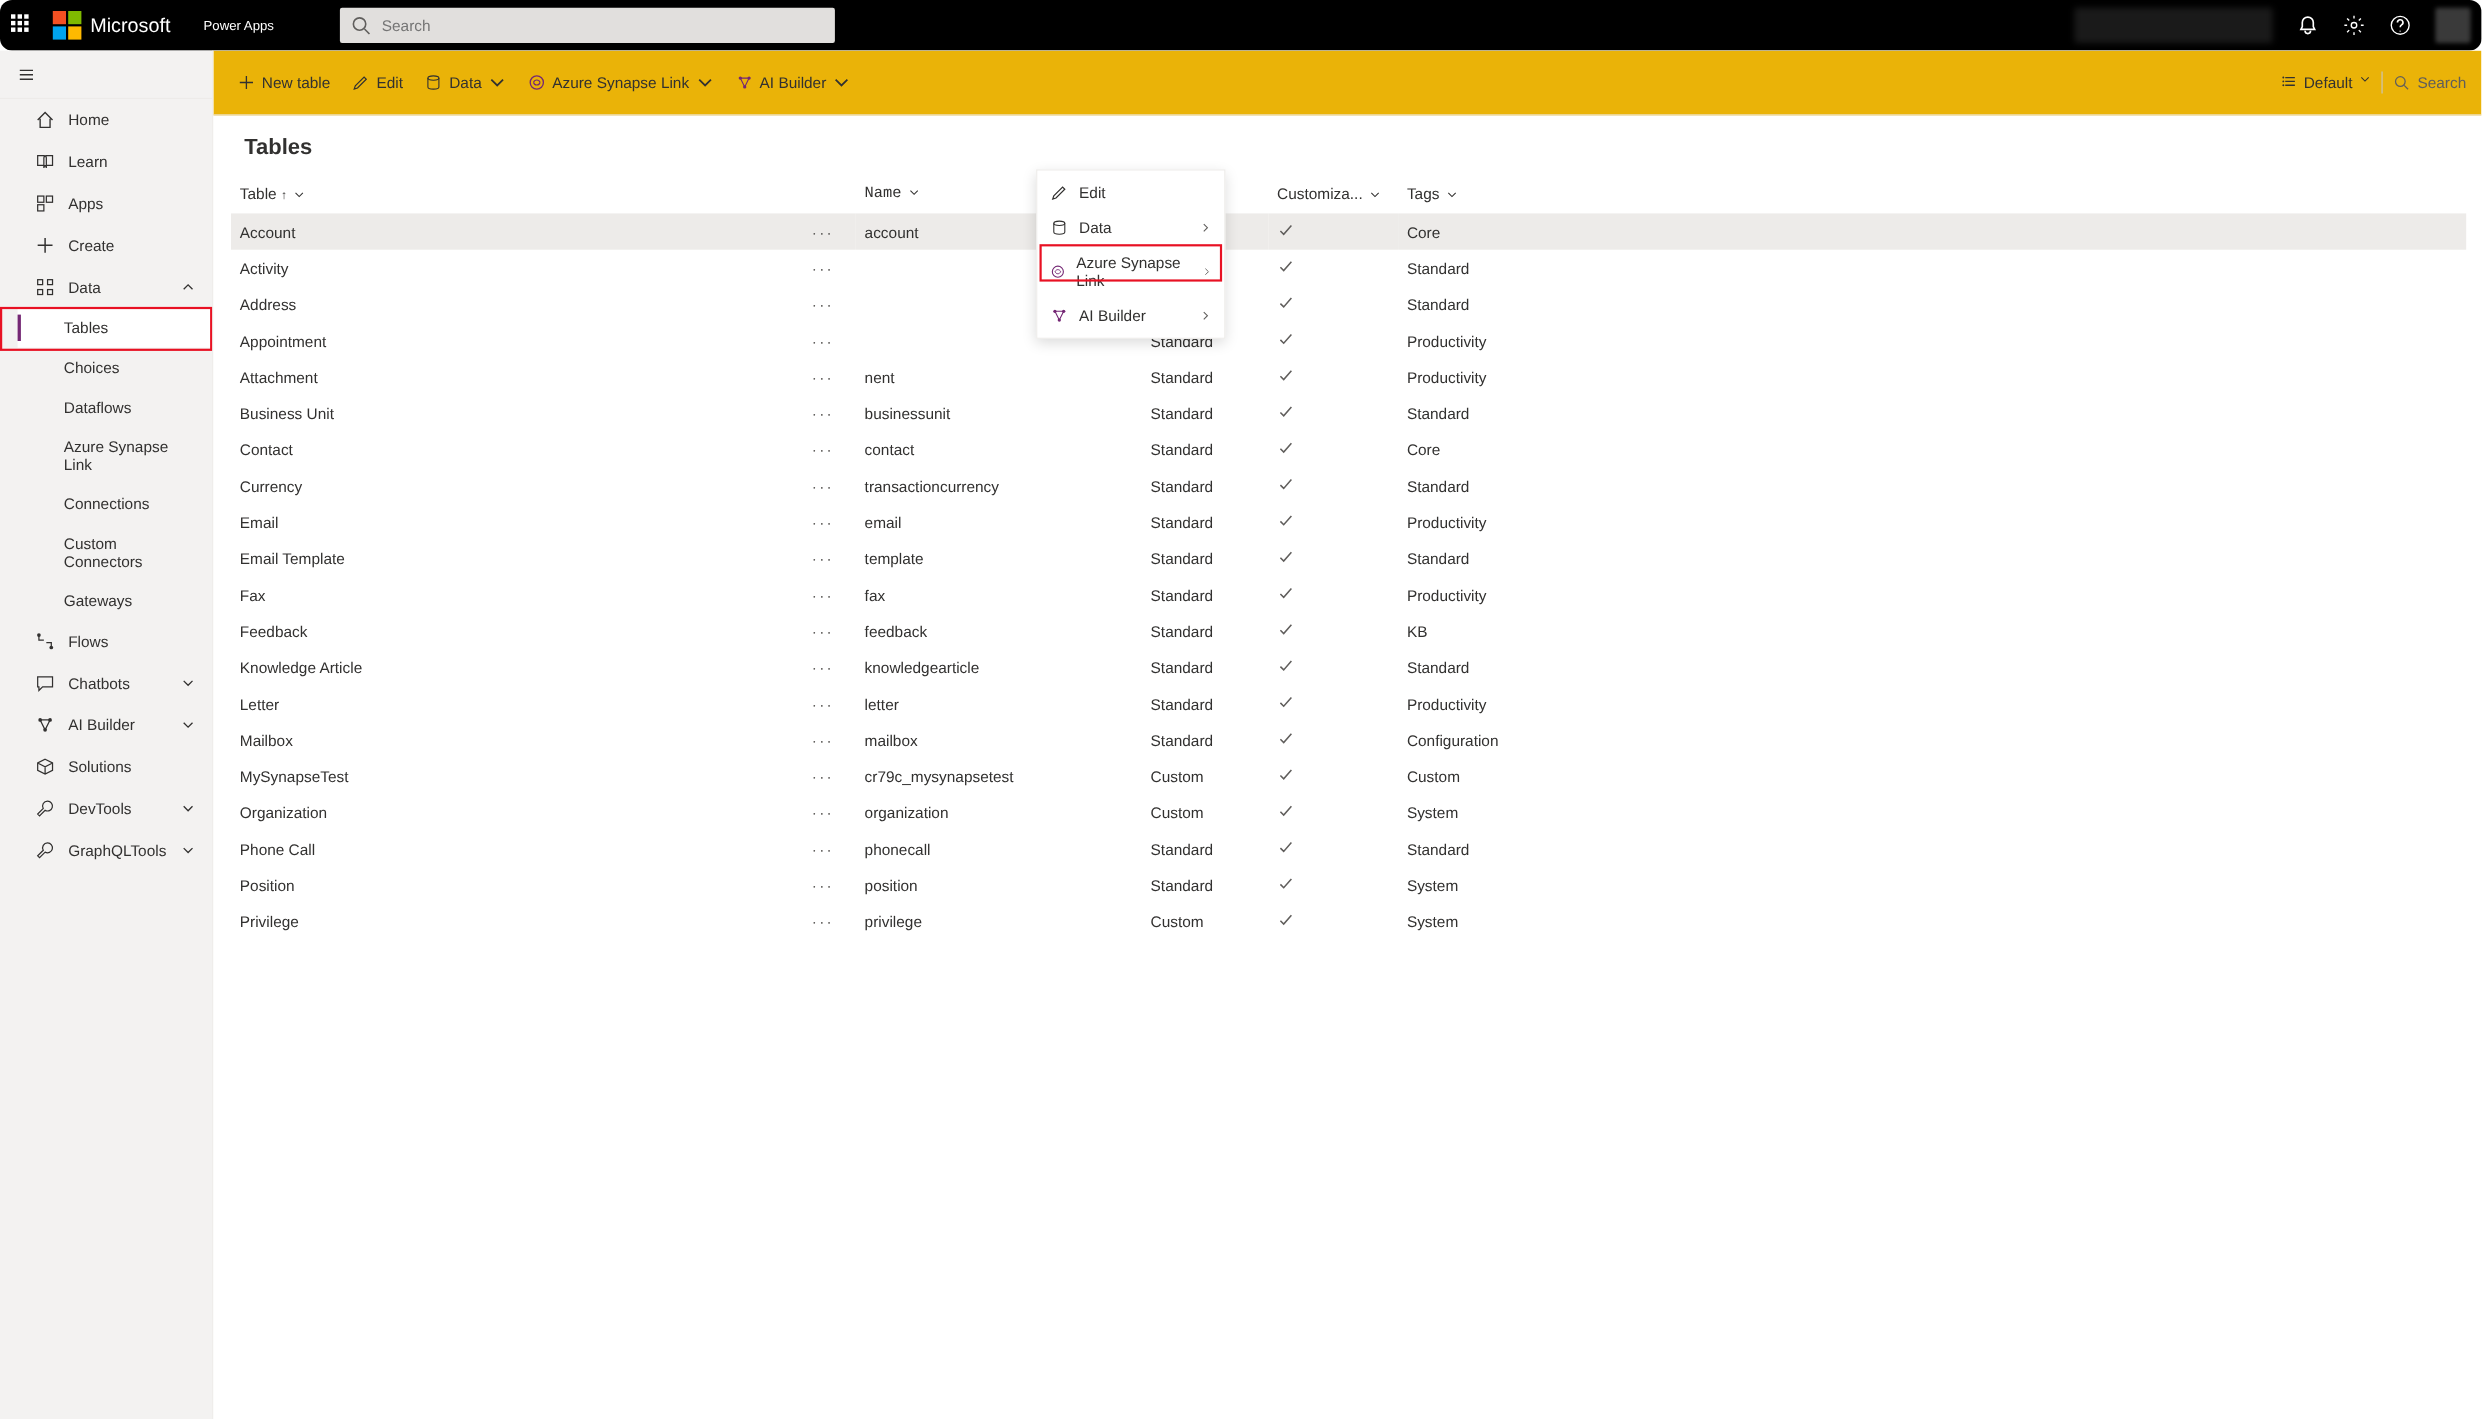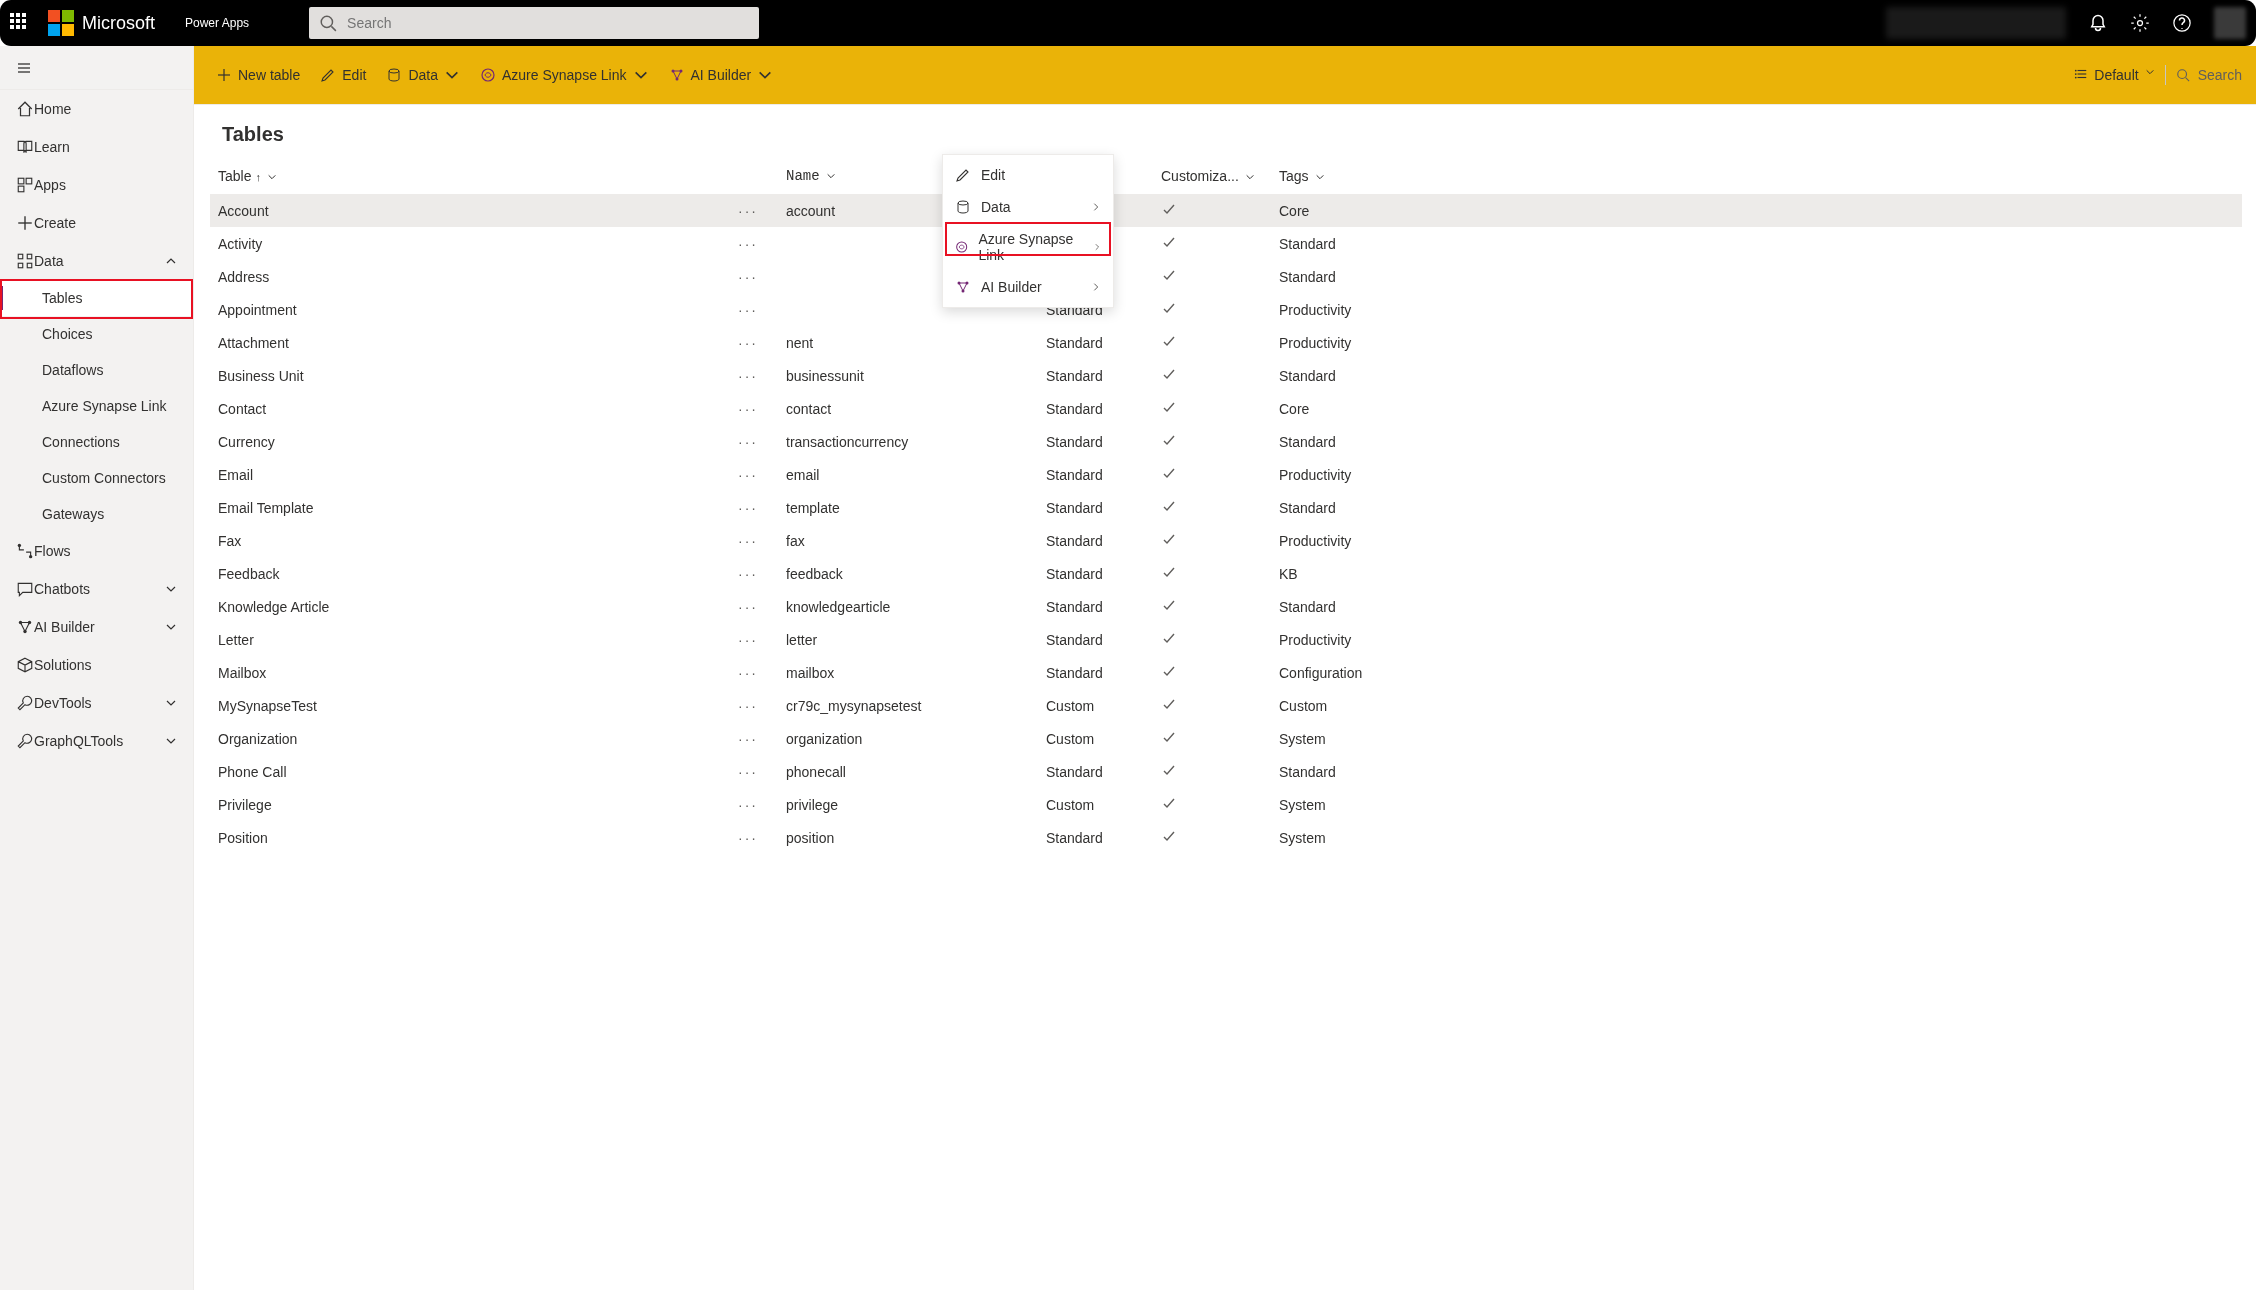--- a/index.html
+++ b/index.html
@@ -26,21 +26,21 @@
 .cmd { display:flex; align-items:center; gap:6px; padding: 6px 8px; cursor:pointer; color:#323130; font-size:14px; margin-right:4px; }
 .cmd svg{width:16px;height:16px;}
 .cmd-right { margin-left:auto; display:flex; align-items:center; gap:10px; }
 .view-drop { display:flex; gap:6px; cursor:pointer; }
 .toolsearch { display:flex; align-items:center; gap:8px; cursor:text; color:#605e5c; }
 
 
 .layout { display:flex; height: calc(100vh - 46px); }
 .sidebar { width:194px; background:#f3f2f1; border-right:1px solid #edebe9; overflow-y:auto; padding-top:0; }
 .side-ham { height:44px; display:flex; align-items:center; padding-left:16px; border-bottom:1px solid #edebe9; cursor:pointer; }
-.navitem { display:flex; align-items:center; padding: 10px 16px; cursor:pointer; color:#323130; position:relative; }
+.navitem { display:flex; align-items:center; gap:12px; padding: 10px 16px; cursor:pointer; color:#323130; position:relative;margin-left:16px; }
 .navitem svg{width:18px;height:18px;flex-shrink:0;}
 .navitem.sub { padding-left:42px; }
 .navitem.active { background:#fff; }
 .navitem.active::before { content:''; position:absolute; left:0; top:6px; bottom:6px; width:3px; background:#742774; }
 .navitem .chev { margin-left:auto; width:12px; height:12px; }
 .redbox1 { position:absolute; border:2.5px solid #e81123; pointer-events:none; }
 
 
 .main { flex:1; overflow:auto; background:#fff; position:relative; }
 .page-title { font-size:20px; font-weight:600; padding: 18px 28px 12px; }
@@ -587,34 +587,34 @@
               <td>Phone Call</td>
               <td class="more">···</td>
               <td>phonecall</td>
               <td>Standard</td>
               <td class="check"><svg>
                   <use href="#i-check"></use>
                 </svg></td>
               <td>Standard</td>
             </tr>
             <tr class="row">
+              <td>Position</td>
+              <td class="more">···</td>
+              <td>position</td>
+              <td>Standard</td>
+              <td class="check"><svg>
+                  <use href="#i-check"></use>
+                </svg></td>
+              <td>System</td>
+            </tr>
+            <tr class="row">
               <td>Privilege</td>
               <td class="more">···</td>
               <td>privilege</td>
               <td>Custom</td>
-              <td class="check"><svg>
-                  <use href="#i-check"></use>
-                </svg></td>
-              <td>System</td>
-            </tr>
-            <tr class="row">
-              <td>Position</td>
-              <td class="more">···</td>
-              <td>position</td>
-              <td>Standard</td>
               <td class="check"><svg>
                   <use href="#i-check"></use>
                 </svg></td>
               <td>System</td>
             </tr>
           </tbody>
       </table>
     </div>
 
     <div class="ctxmenu" style="left:748px; top:108px;">

